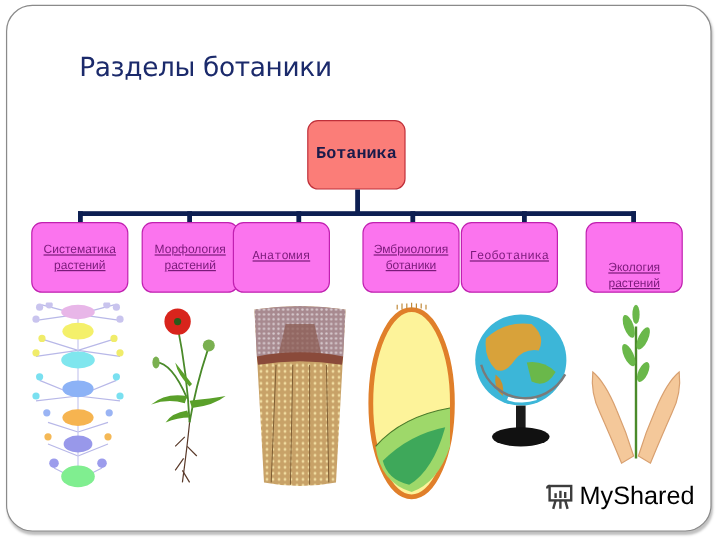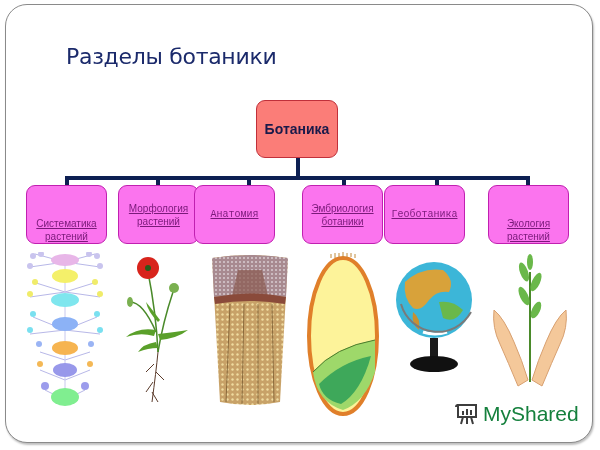--- a/index.html
+++ b/index.html
@@ -1,24 +1,24 @@
 <!DOCTYPE html>
 <html><head>
 <meta charset="utf-8">
 <style>
   html, body { margin:0; padding:0; background:#ffffff; }
   body { width:600px; height:450px; position:relative; overflow:hidden; font-family:"Liberation Sans", sans-serif; }
   .frame { position:absolute; left:5px; top:4px; width:586px; height:437px; border:1.5px solid #8a8a8a; border-radius:22px; box-shadow:1px 2px 2px rgba(0,0,0,0.25); background:#fff; }
   .title { position:absolute; left:66px; top:44px; font-family:"DejaVu Sans", sans-serif; font-size:22px; color:#1b2a6b; letter-spacing:-0.3px; }
-  .root { position:absolute; left:256px; top:100px; width:82px; height:58px; background:#fb7d78; border:1.5px solid #c0303a; border-radius:9px; box-sizing:border-box; display:flex; align-items:center; justify-content:center; font-weight:bold; font-size:14px; color:#1a1a4a; }
+  .root { position:absolute; left:256px; top:100px; width:82px; height:58px; background:#fb7d78; border:1.5px solid #c0303a; border-radius:9px; box-sizing:border-box; display:flex; align-items:center; justify-content:center; font-weight:bold; font-size:14px; color:#1a1a4a;font-family:Liberation Mono, monospace; }
   .line { position:absolute; background:#0d1f52; }
   .node { position:absolute; top:185px; width:81px; height:59px; background:#fb74ee; border:1.5px solid #c020b0; border-radius:9px; box-sizing:border-box; display:flex; align-items:center; justify-content:center; text-align:center; }
   .node a { font-size:10px; line-height:13px; color:#7a1a7a; text-decoration:underline; cursor:pointer; }
   .pic { position:absolute; top:252px; }
-  .watermark { position:absolute; left:455px; top:402px; display:flex; align-items:center; gap:4px; font-size:21px; color:#15803d;justify-content:center; }
+  .watermark { position:absolute; left:455px; top:402px; display:flex; align-items:center; gap:4px; font-size:21px; color:#000000;justify-content:center; }
 </style>
 </head>
 <body>
 
 <div class="frame"></div>
 
 <div class="title">Разделы ботаники</div>
 
 <div class="root">
   <span>Ботаника</span>
@@ -26,21 +26,21 @@
 
 <div class="line" style="left:296px;top:158px;width:4px;height:21px;"></div>
 <div class="line" style="left:65px;top:176px;width:465px;height:4px;"></div>
 <div class="line" style="left:65px;top:176px;width:4px;height:10px;"></div>
 <div class="line" style="left:156px;top:176px;width:4px;height:10px;"></div>
 <div class="line" style="left:247px;top:176px;width:4px;height:10px;"></div>
 <div class="line" style="left:342px;top:176px;width:4px;height:10px;"></div>
 <div class="line" style="left:435px;top:176px;width:4px;height:10px;"></div>
 <div class="line" style="left:526px;top:176px;width:4px;height:10px;"></div>
 
-<div class="node" style="left:26px;align-items:flex-end;">
+<div class="node" style="left:26px;">
   <a>Систематика растений</a>
 </div>
 <div class="node" style="left:118px;">
   <a>Морфология растений</a>
 </div>
 <div class="node" style="left:194px;font-family:Liberation Mono, monospace;">
   <a>Анатомия</a>
 </div>
 <div class="node" style="left:302px;">
   <a>Эмбриология ботаники</a>

